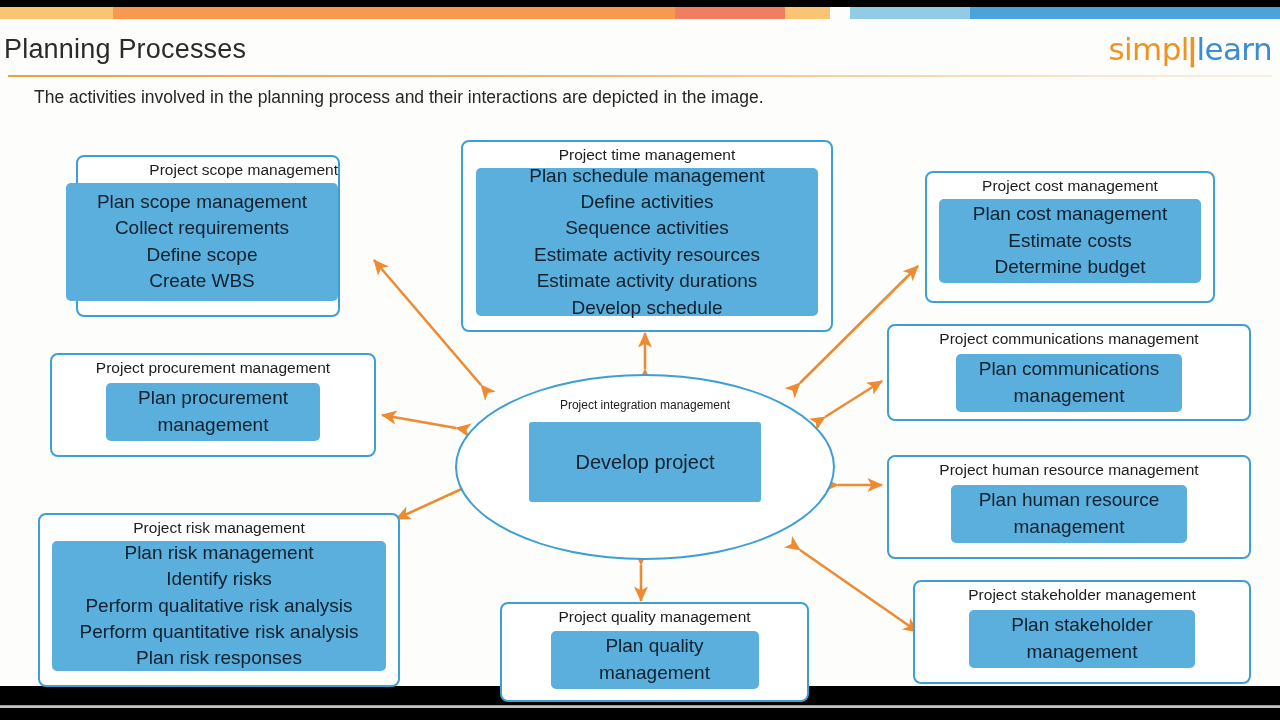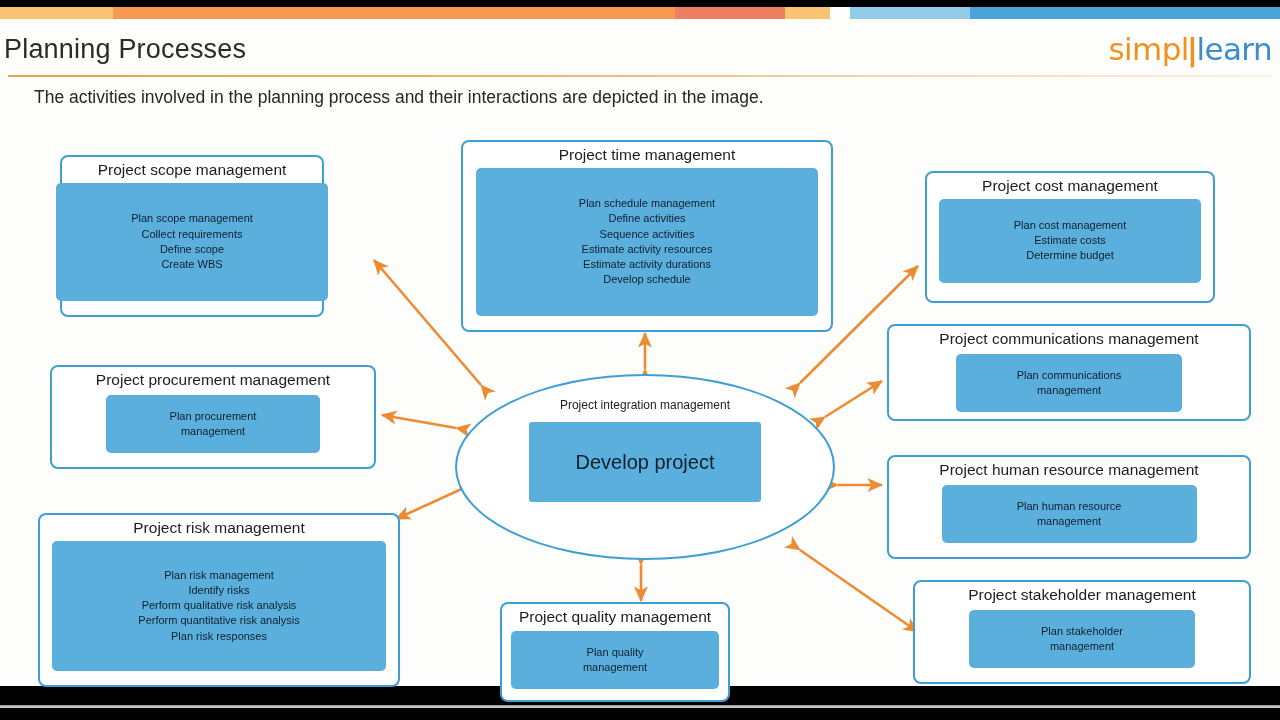--- a/index.html
+++ b/index.html
@@ -117,56 +117,56 @@
     color: #1d1d1d;
     text-align: center;
     line-height: 1.15;
     white-space: nowrap;
     padding-top: 4px;
   }
   .group-inner {
     background: #5aafdc;
     border-radius: 5px;
     color: #10202e;
-    font-size: 11px;
+    font-size: 19px;
     line-height: 1.39;
     text-align: center;
     display: flex;
     flex-direction: column;
     justify-content: center;
     align-items: center;
   }
   .group-inner .line { display: block; white-space: nowrap; }
 
   
-  #g-scope          { left: 60px;  top: 136px; width: 264px; height: 162px; }
+  #g-scope          { left: 76px;  top: 136px; width: 264px; height: 162px; align-items: flex-end; }
   #g-scope .group-inner  { width: 272px; height: 118px; margin-top: 4px; }
 
   #g-time           { left: 461px; top: 121px; width: 372px; height: 192px; }
   #g-time .group-inner   { width: 342px; height: 148px; margin-top: 4px; }
 
   #g-cost           { left: 925px; top: 152px; width: 290px; height: 132px; }
   #g-cost .group-inner   { width: 262px; height: 84px; margin-top: 4px; }
 
   #g-comm           { left: 887px; top: 305px; width: 364px; height: 97px; }
   #g-comm .group-inner   { width: 226px; height: 58px; margin-top: 6px; }
 
   #g-hr             { left: 887px; top: 436px; width: 364px; height: 104px; }
-  #g-hr .group-inner     { width: 255px; height: 58px; margin-top: 6px; }
+  #g-hr .group-inner     { width: 236px; height: 58px; margin-top: 6px; }
 
   #g-stake          { left: 913px; top: 561px; width: 338px; height: 104px; }
   #g-stake .group-inner  { width: 226px; height: 58px; margin-top: 6px; }
 
-  #g-procure        { left: 50px;  top: 346px; width: 326px; height: 104px; }
+  #g-procure        { left: 50px;  top: 334px; width: 326px; height: 104px; }
   #g-procure .group-inner{ width: 214px; height: 58px; margin-top: 6px; }
 
   #g-risk           { left: 38px;  top: 494px; width: 362px; height: 174px; }
   #g-risk .group-inner   { width: 334px; height: 130px; margin-top: 4px; }
 
-  #g-quality        { left: 500px; top: 583px; width: 230px; height: 100px; }
+  #g-quality        { left: 500px; top: 583px; width: 309px; height: 100px; }
   #g-quality .group-inner{ width: 208px; height: 58px; margin-top: 5px; }
 
   
   #g-integration {
     position: absolute;
     left: 455px; top: 355px;
     width: 380px; height: 186px;
     border: 2.5px solid #3e9fd4;
     border-radius: 50%;
     background: #ffffff;

